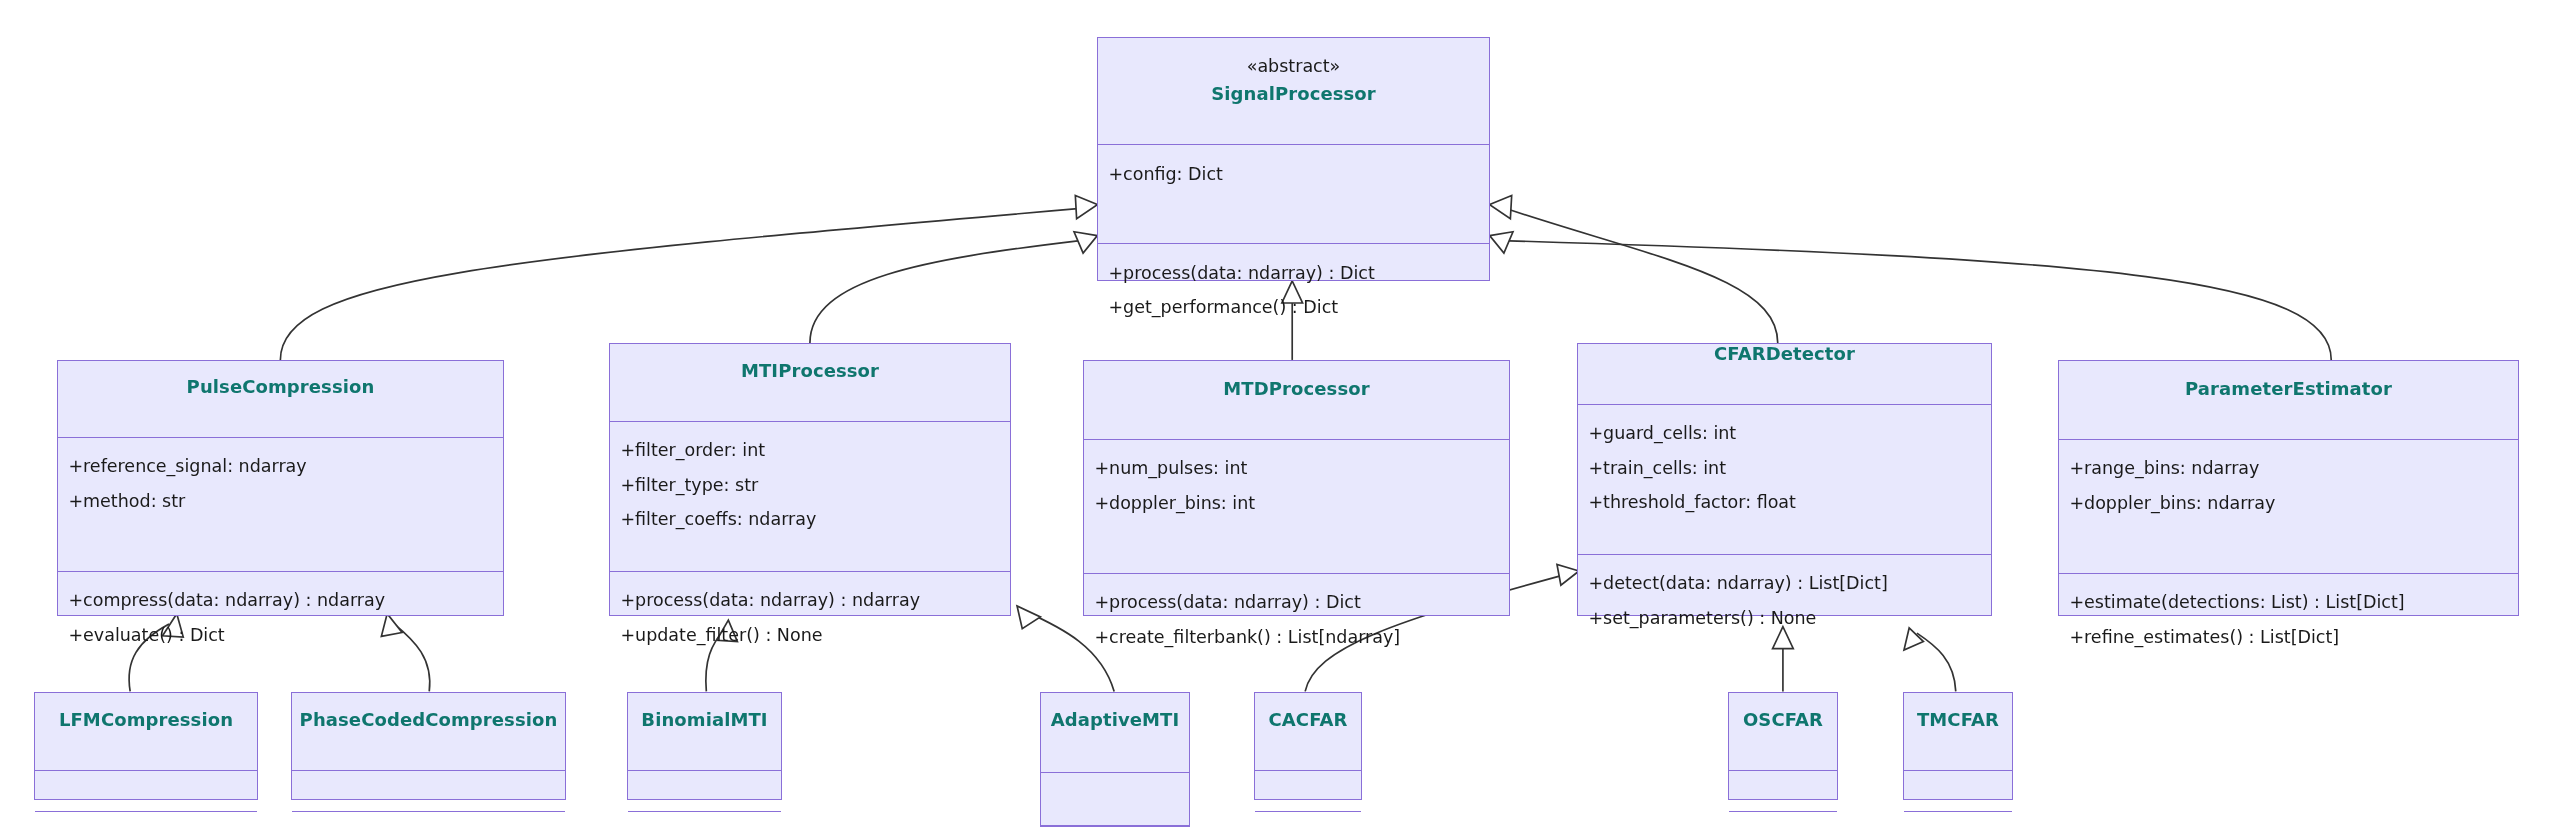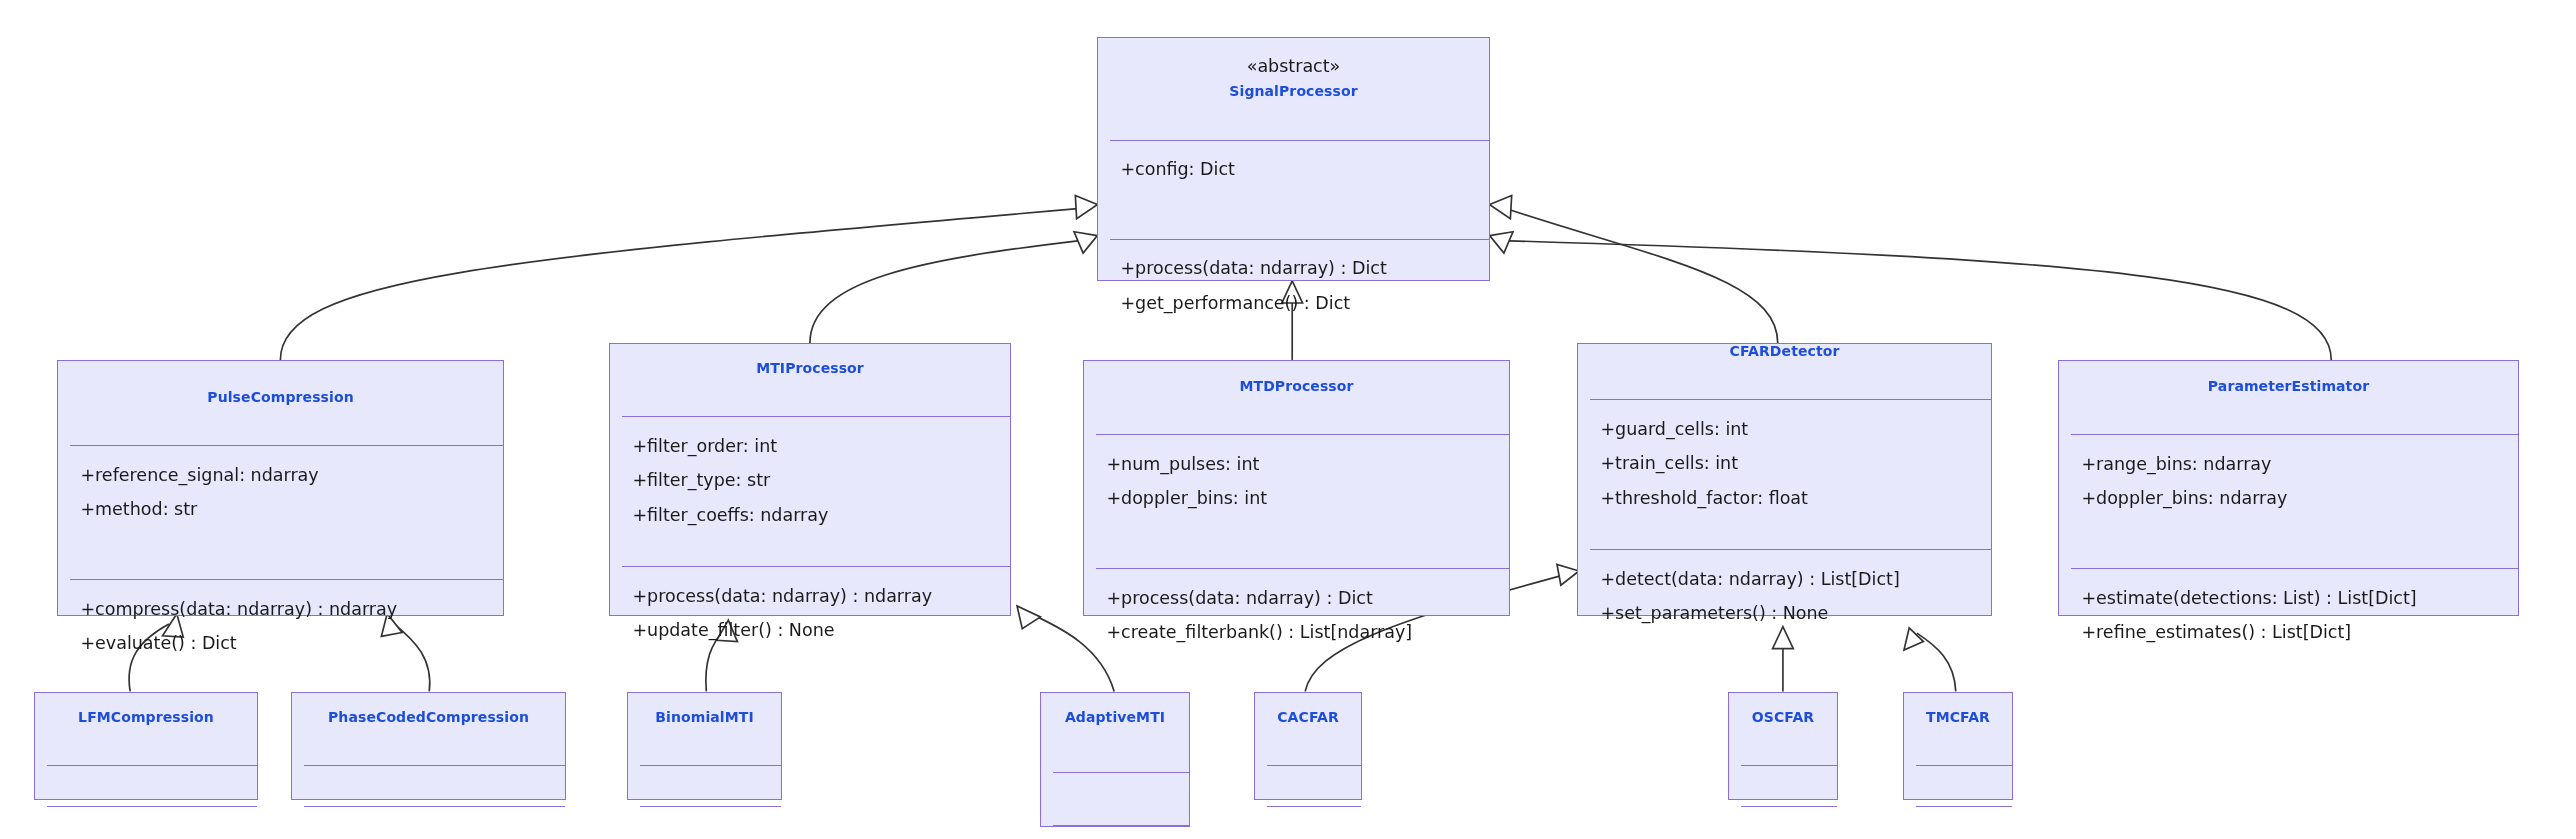--- a/index.html
+++ b/index.html
@@ -31,38 +31,37 @@
     flex-direction: column;
     z-index: 5;
     gap: 40px;
   }
   .compartment {
     box-sizing: border-box;
     position: relative;
   }
   .compartment + .compartment {
     border-top: 1.9px solid #8a6fd8;
-    margin-left: 12px;
   }
   .c-title {
     display: flex;
     flex-direction: column;
     align-items: center;
     justify-content: flex-start;
     text-align: center;
   }
   .stereotype {
     font-size: 17.5px;
     color: #1a1a1a;
     line-height: 1.1;
   }
   .class-name {
-    font-size: 14px;
+    font-size: 18px;
     font-weight: bold;
-    color: #1d4ed8;
+    color: #0f766e;
     line-height: 1.1;
     letter-spacing: 0.1px;
   }
   .member-list {
     padding: 19.4px 10.4px 5.2px 10.4px;
   }
   .member {
     font-size: 17.5px;
     color: #1a1a1a;
     line-height: 1.06;
@@ -140,21 +139,21 @@
     <div class="compartment member-list" style="height:59px;">
       <div class="member">+config: Dict</div>
     </div>
     <div class="compartment member-list" style="flex:1;">
       <div class="member">+process(data: ndarray) : Dict</div>
       <div class="member">+get_performance() : Dict</div>
     </div>
   </div>
 
   <div class="uml-class" style="left:57px; top:360px; width:447px; height:256px;">
-    <div class="compartment c-title" style="height:54px; padding-top:29px;">
+    <div class="compartment c-title" style="height:54px; padding-top:16px;">
       <div class="class-name">PulseCompression</div>
     </div>
     <div class="compartment member-list" style="height:94px;">
       <div class="member">+reference_signal: ndarray</div>
       <div class="member">+method: str</div>
     </div>
     <div class="compartment member-list" style="flex:1;">
       <div class="member">+compress(data: ndarray) : ndarray</div>
       <div class="member">+evaluate() : Dict</div>
     </div>

